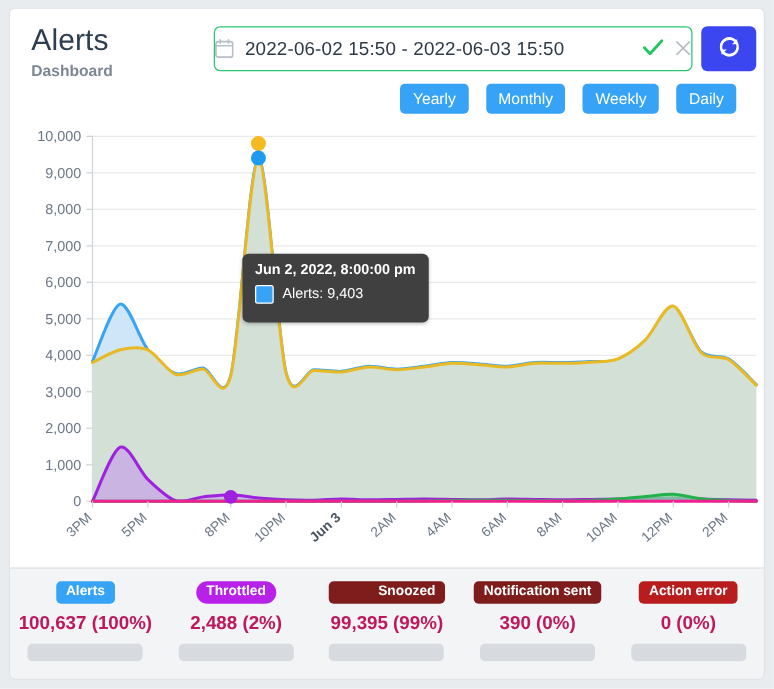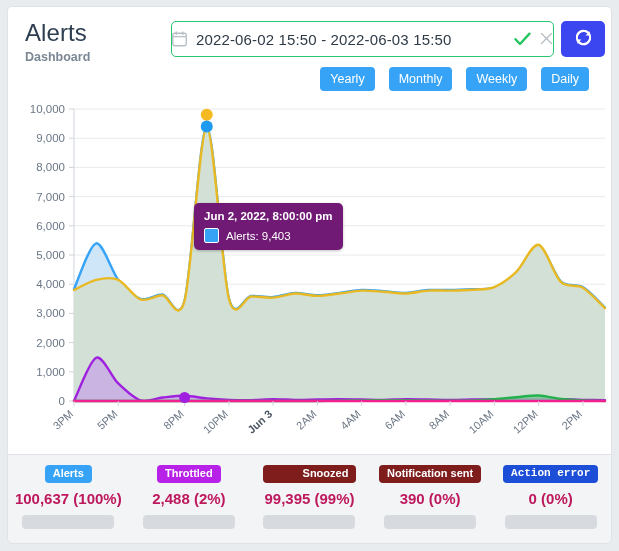--- a/index.html
+++ b/index.html
@@ -87,26 +87,26 @@
   }
   .xtick{
     font-size:11px;fill:#6b7785;
     font-family:"Liberation Sans",sans-serif;
   }
   .xtick.bold{font-weight:bold;fill:#4a5561;}
 
   
   .tooltip{
     position:absolute;left:186px;top:108px;
-    background:#701a75;border-radius:5px;
-    padding:6px 11px 7px 10px;color:#fff;
+    background:#404040;border-radius:5px;
+    padding:6px 11px 15px 10px;color:#fff;
     box-shadow:0 1px 3px rgba(0,0,0,.25);
   }
   .tt-title{font-size:11.5px;font-weight:bold;white-space:nowrap;line-height:15px;}
-  .tt-row{display:flex;align-items:center;margin-top:4px;}
+  .tt-row{display:flex;align-items:flex-start;margin-top:4px;}
   .tt-swatch{
     width:13px;height:13px;background:#36a3f7;border:1px solid #ffffff;
     border-radius:2px;margin-right:7px;flex:0 0 auto;
   }
   .tt-label{font-size:11.5px;white-space:nowrap;line-height:14px;}
 
   
   #footer-card{
     position:absolute;left:7px;top:454px;width:605px;height:90px;
     background:#f3f4f6;border:1px solid #dfe3e8;border-radius:0 0 5px 5px;
@@ -273,36 +273,36 @@
 
   <div id="footer-card">
 
     <div class="stat">
       <span class="stat-badge" style="background: rgb(54, 163, 247);">Alerts</span>
       <span class="stat-value">100,637 (100%)</span>
       <span class="stat-bar"><span class="stat-fill" style="width: 100%; background: repeating-linear-gradient(135deg, rgb(54, 163, 247) 0px, rgb(54, 163, 247) 6px, rgb(98, 183, 249) 6px, rgb(98, 183, 249) 12px);"></span></span>
     </div>
 
     <div class="stat">
-      <span class="stat-badge" style="background: rgb(183, 33, 232);">Throttled</span>
+      <span class="stat-badge" style="background: rgb(183, 33, 232); border-radius: 9px;">Throttled</span>
       <span class="stat-value">2,488 (2%)</span>
       <span class="stat-bar"><span class="stat-fill" style="width: 2%; background: repeating-linear-gradient(135deg, rgb(183, 33, 232) 0px, rgb(183, 33, 232) 6px, rgb(199, 82, 237) 6px, rgb(199, 82, 237) 12px);"></span></span>
     </div>
 
     <div class="stat">
       <span class="stat-badge" style="background: #7f1d1d; padding-left: 40px;">Snoozed</span>
       <span class="stat-value">99,395 (99%)</span>
       <span class="stat-bar"><span class="stat-fill" style="width: 99%; background: repeating-linear-gradient(135deg, rgb(253, 189, 31) 0px, rgb(253, 189, 31) 6px, rgb(253, 204, 80) 6px, rgb(253, 204, 80) 12px);"></span></span>
     </div>
 
     <div class="stat">
       <span class="stat-badge" style="background: #7f1d1d;">Notification sent</span>
       <span class="stat-value">390 (0%)</span>
       <span class="stat-bar"><span class="stat-fill" style="width: 0%; background: transparent;"></span></span>
     </div>
 
     <div class="stat">
-      <span class="stat-badge" style="background: #1d4ed8; font-family: Liberation Mono, monospace;">Action error</span>
+      <span class="stat-badge" style="background: #b91c1c;">Action error</span>
       <span class="stat-value">0 (0%)</span>
       <span class="stat-bar"><span class="stat-fill" style="width: 0%; background: transparent;"></span></span>
     </div>
   </div>
 </div>
 
 </body></html>

